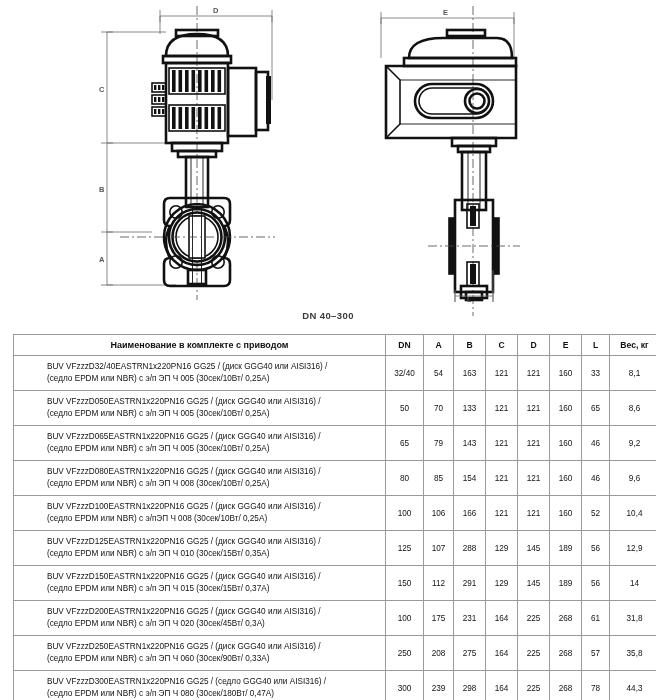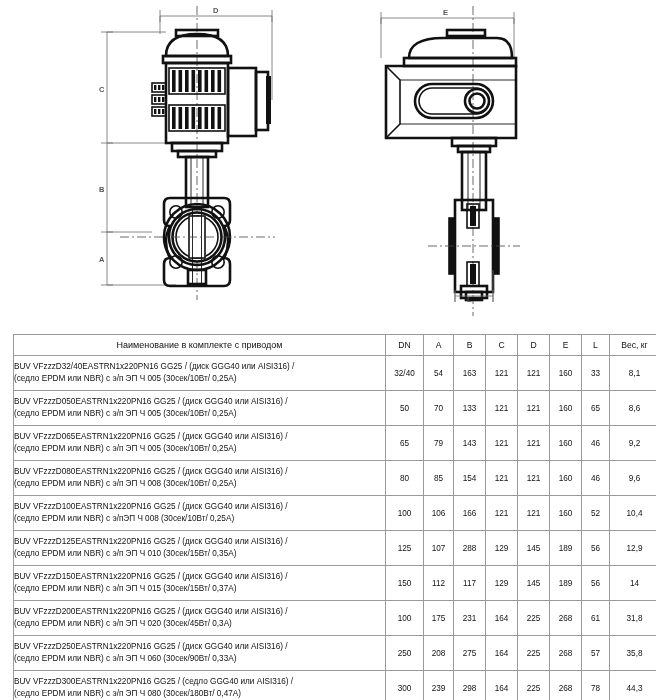--- a/index.html
+++ b/index.html
@@ -56,42 +56,42 @@
   table.spec td {
     border: 1px solid #9a9a9a;
     padding: 0;
     font-size: 8.2px;
     color: #111;
     background: #fff;
   }
   table.spec thead th {
     height: 20px;
     text-align: center;
-    font-weight: normal;
+    font-weight: bold;
     font-size: 8.6px;
     vertical-align: middle;
   }
   table.spec thead th.name-h {
     font-size: 9px;
   }
   td.name-cell {
     text-align: left;
     padding: 4px 5px 4px 7px;
     line-height: 1.42;
     font-size: 8.4px;
     height: 34px;
     vertical-align: middle;
   }
   td.num-cell {
     text-align: center;
     vertical-align: middle;
     font-size: 8.6px;
     height: 34px;
   }
-  .name-line { display: block; white-space: nowrap; }
+  .name-line { display: block; white-space: nowrap; margin-left: 33px; }
 </style>
 </head>
 <body>
 
 <div id="drawing-area">
 
   <svg id="drawing-svg" width="656" height="332" viewBox="0 0 656 332">
     <defs>
       <style>
         .ol  { fill:none; stroke:#111; stroke-width:1.6; }
@@ -300,20 +300,21 @@
         <line class="dim" x1="455" y1="296" x2="493" y2="296"></line>
         <line class="dim" x1="455" y1="290" x2="455" y2="302"></line>
         <line class="dim" x1="493" y1="290" x2="493" y2="302"></line>
         <line class="dim" x1="455" y1="292" x2="455" y2="302"></line>
         <line class="dim" x1="493" y1="270" x2="493" y2="302"></line>
         <text x="467" y="302" font-family="Liberation Sans, sans-serif" font-size="7.5" font-weight="bold" fill="#555">L</text>
       </g>
     </g>
   </svg>
 
+  <div id="drawing-caption">DN 40–300</div>
 </div>
 
 <div id="spec-table-wrap">
   <table class="spec">
     <colgroup>
       <col style="width:372px">
       <col style="width:38px">
       <col style="width:30px">
       <col style="width:32px">
       <col style="width:32px">
@@ -420,21 +421,21 @@
           <td class="num-cell">56</td>
           <td class="num-cell">12,9</td>
         </tr>
         <tr>
           <td class="name-cell">
             <span class="name-line">BUV VFzzzD150EASTRN1x220PN16 GG25 / (диск GGG40 или AISI316) /</span>
             <span class="name-line">(седло EPDM или NBR) с э/п ЭП Ч 015 (30сек/15Вт/ 0,37А)</span>
           </td>
           <td class="num-cell">150</td>
           <td class="num-cell">112</td>
-          <td class="num-cell">117</td>
+          <td class="num-cell">291</td>
           <td class="num-cell">129</td>
           <td class="num-cell">145</td>
           <td class="num-cell">189</td>
           <td class="num-cell">56</td>
           <td class="num-cell">14</td>
         </tr>
         <tr>
           <td class="name-cell">
             <span class="name-line">BUV VFzzzD200EASTRN1x220PN16 GG25 / (диск GGG40 или AISI316) /</span>
             <span class="name-line">(седло EPDM или NBR) с э/п ЭП Ч 020 (30сек/45Вт/ 0,3А)</span>

